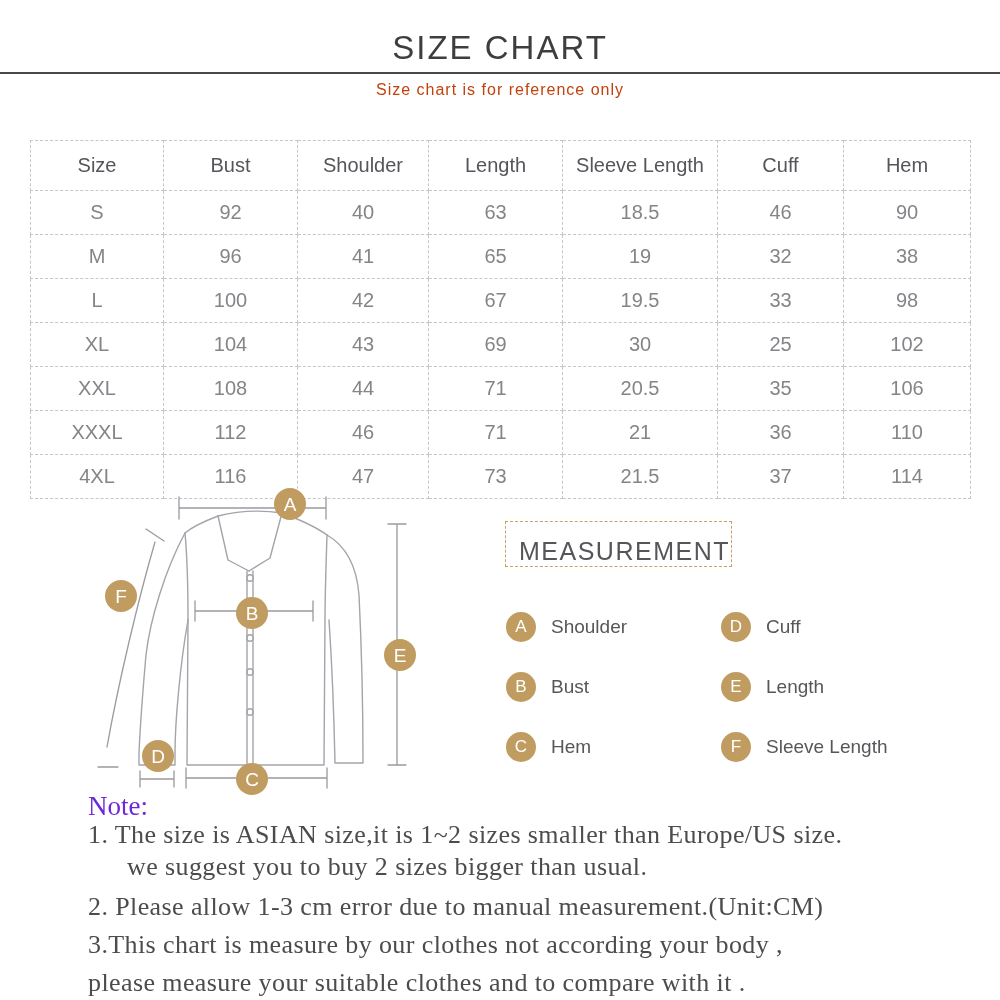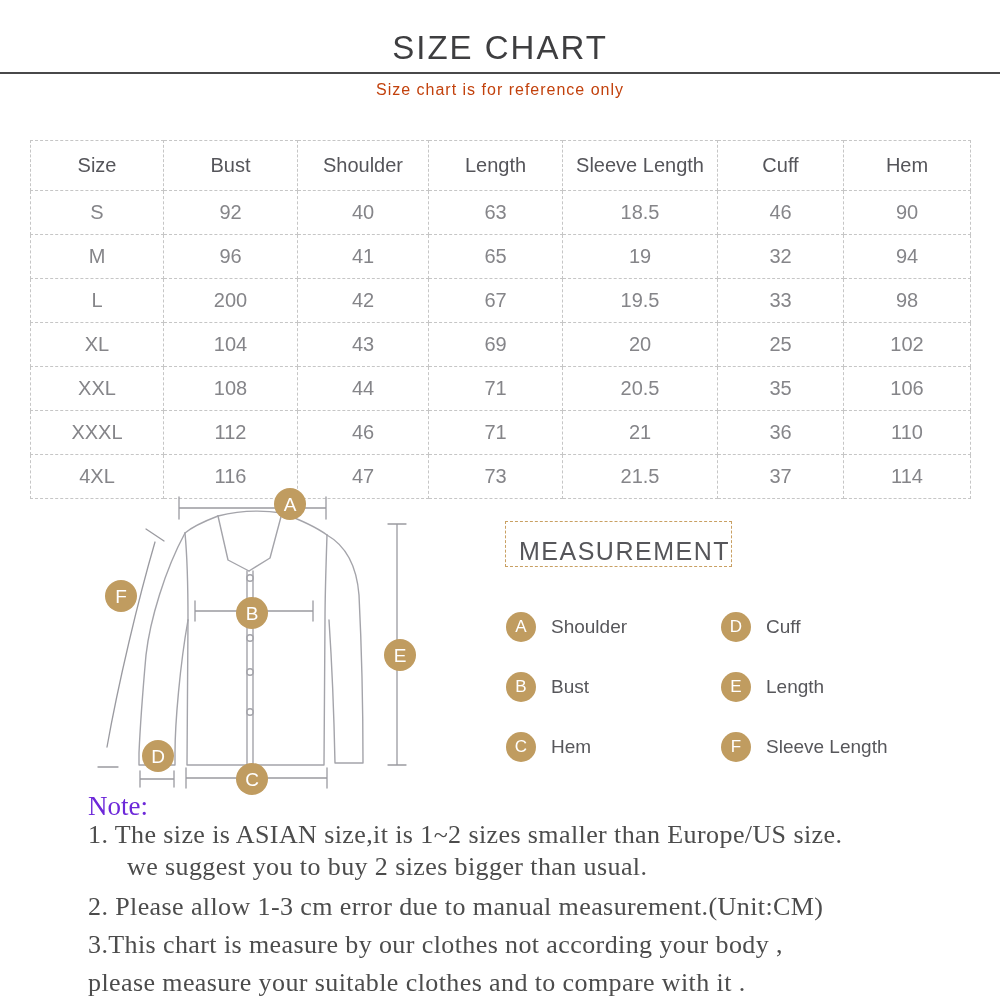--- a/index.html
+++ b/index.html
@@ -110,37 +110,37 @@
           <td>46</td>
           <td>90</td>
         </tr>
         <tr>
           <td>M</td>
           <td>96</td>
           <td>41</td>
           <td>65</td>
           <td>19</td>
           <td>32</td>
-          <td>94</td>
+          <td>38</td>
         </tr>
         <tr>
           <td>L</td>
-          <td>200</td>
+          <td>100</td>
           <td>42</td>
           <td>67</td>
           <td>19.5</td>
           <td>33</td>
           <td>98</td>
         </tr>
         <tr>
           <td>XL</td>
           <td>104</td>
           <td>43</td>
           <td>69</td>
-          <td>20</td>
+          <td>30</td>
           <td>25</td>
           <td>102</td>
         </tr>
         <tr>
           <td>XXL</td>
           <td>108</td>
           <td>44</td>
           <td>71</td>
           <td>20.5</td>
           <td>35</td>

